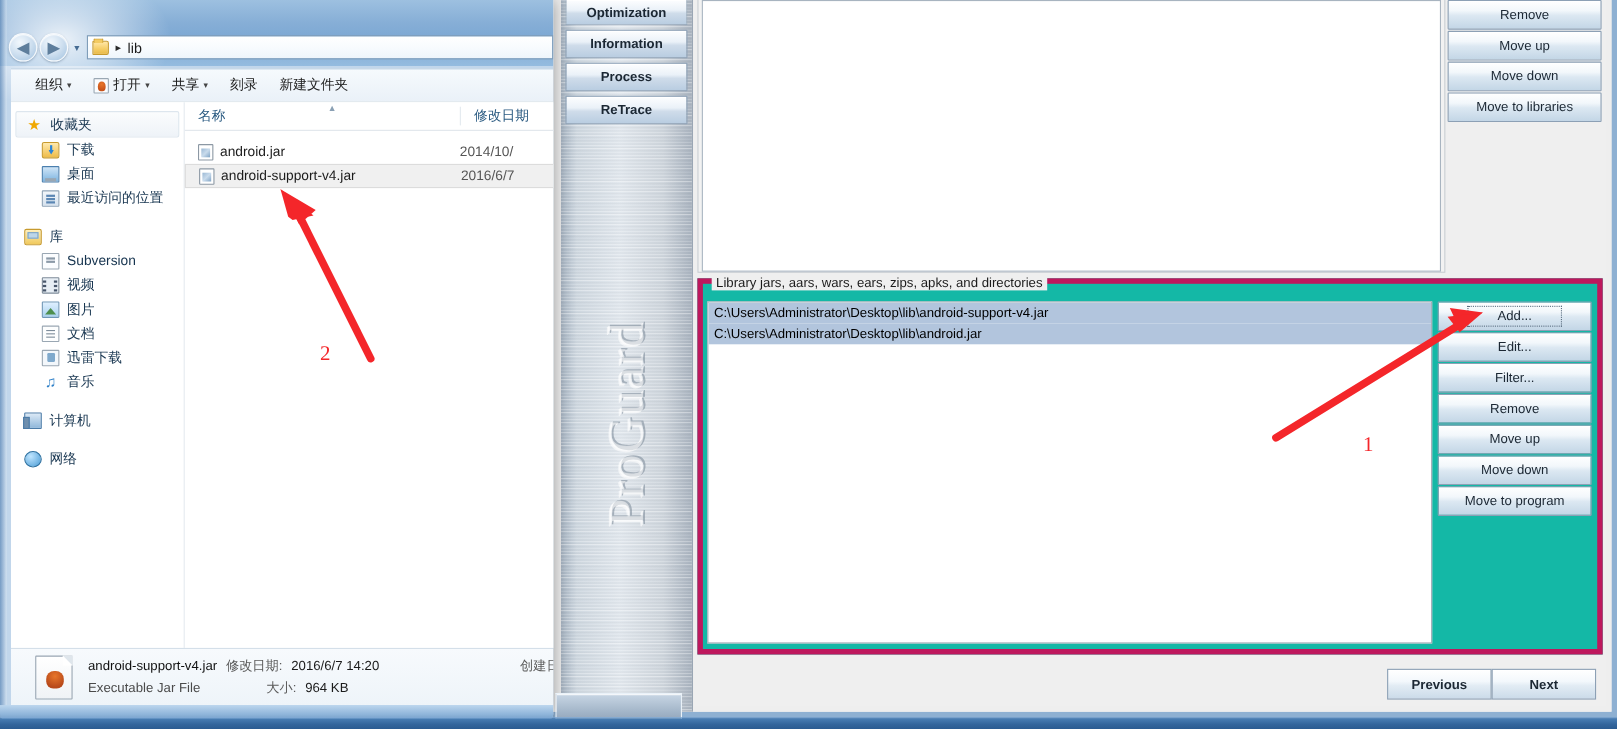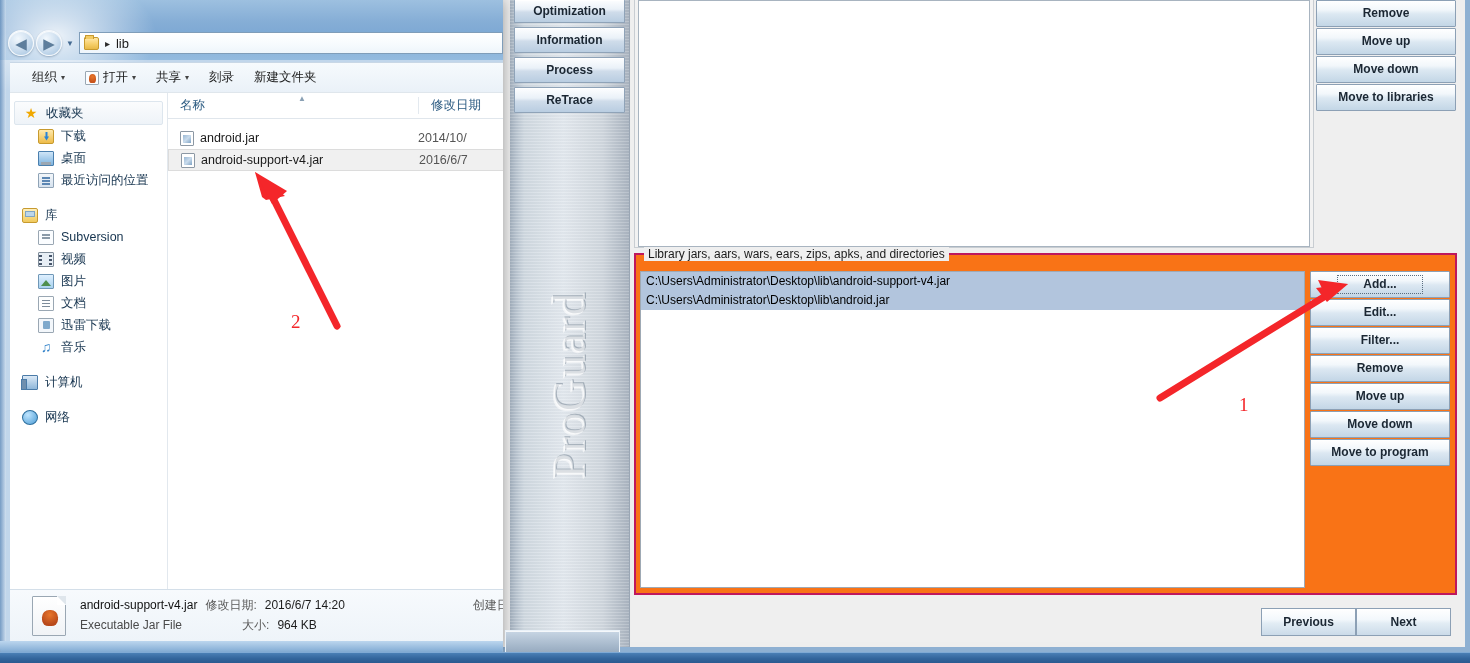--- a/index.html
+++ b/index.html
@@ -88,22 +88,22 @@
     border:1px solid #c8cdd2; background:#f2f2f2;
   }
 
   .btncol-top {
     position: absolute; right: 4px; top: 0px; width: 140px;
   }
 
   
   .group-lib {
     position: absolute; left: 3px; top: 253px; right: 3px; bottom: 47px;
-    border: 2px solid #be185d;
-    background: #f97316;
+    border: 5px solid #be185d;
+    background: #14b8a6;
   }
   .group-lib-title {
     position: absolute; left: 8px; top: -8px;
     background: #efefef; padding: 0 4px;
     font-size: 12px; color: #1b1b1b; white-space: nowrap;
   }
   .lib-list {
     position: absolute; left: 4px; top: 16px; right: 150px; bottom: 5px;
     background: #ffffff;
     border: 1px solid #9fa9b4;
@@ -119,21 +119,21 @@
 
   .btncol-lib {
     position: absolute; right: 5px; top: 16px; width: 140px;
   }
 
   
   .mbtn {
     display: block; width: 100%; height: 27px;
     margin-bottom: 1px;
     font-family: "Liberation Sans", sans-serif;
-    font-size: 12px; font-weight: bold; color: #1b2733;
+    font-size: 12px; font-weight: normal; color: #1b2733;
     text-align: center; line-height: 25px;
     background: linear-gradient(180deg,#ffffff 0%,#f2f7fb 35%,#dce8f2 52%,#c3d6e6 100%);
     border: 1px solid #8ca0b5;
     border-radius: 1px;
     box-shadow: inset 0 1px 0 rgba(255,255,255,0.95);
     cursor: default;
   }
   .mbtn.focused { position: relative; }
   .mbtn.focused .focusring {
     position: absolute; left: 26px; right: 26px; top: 3px; bottom: 3px;

